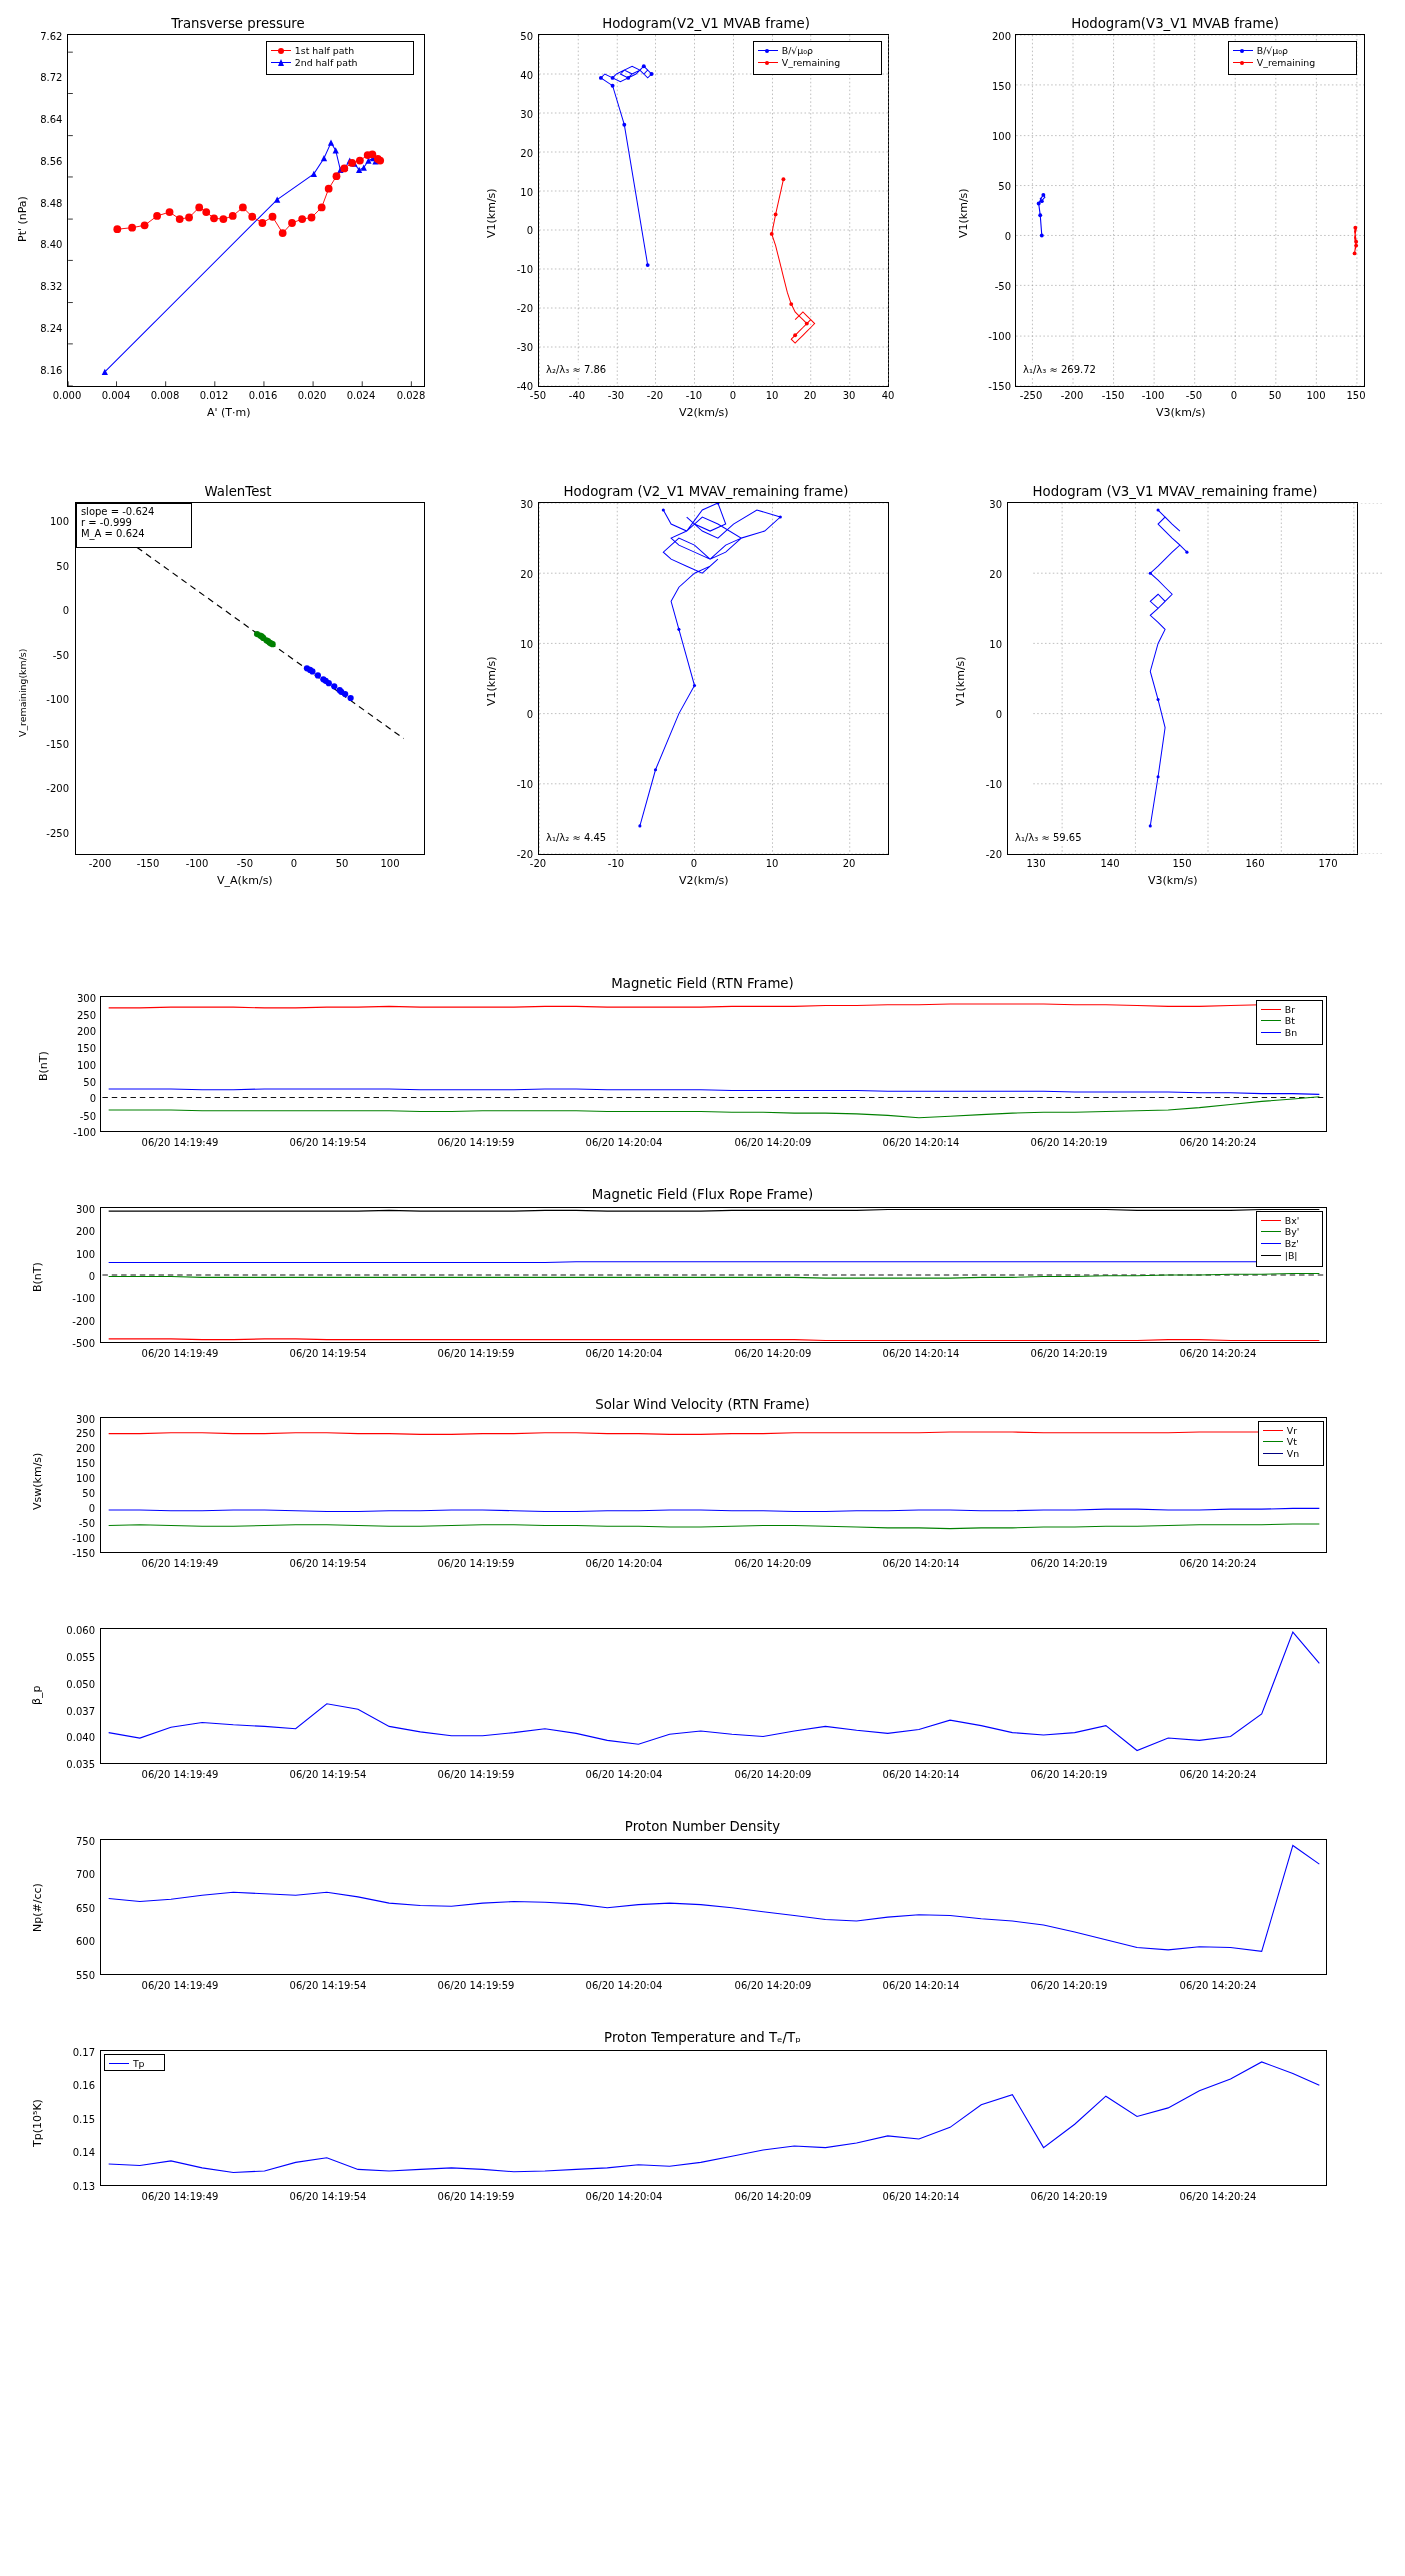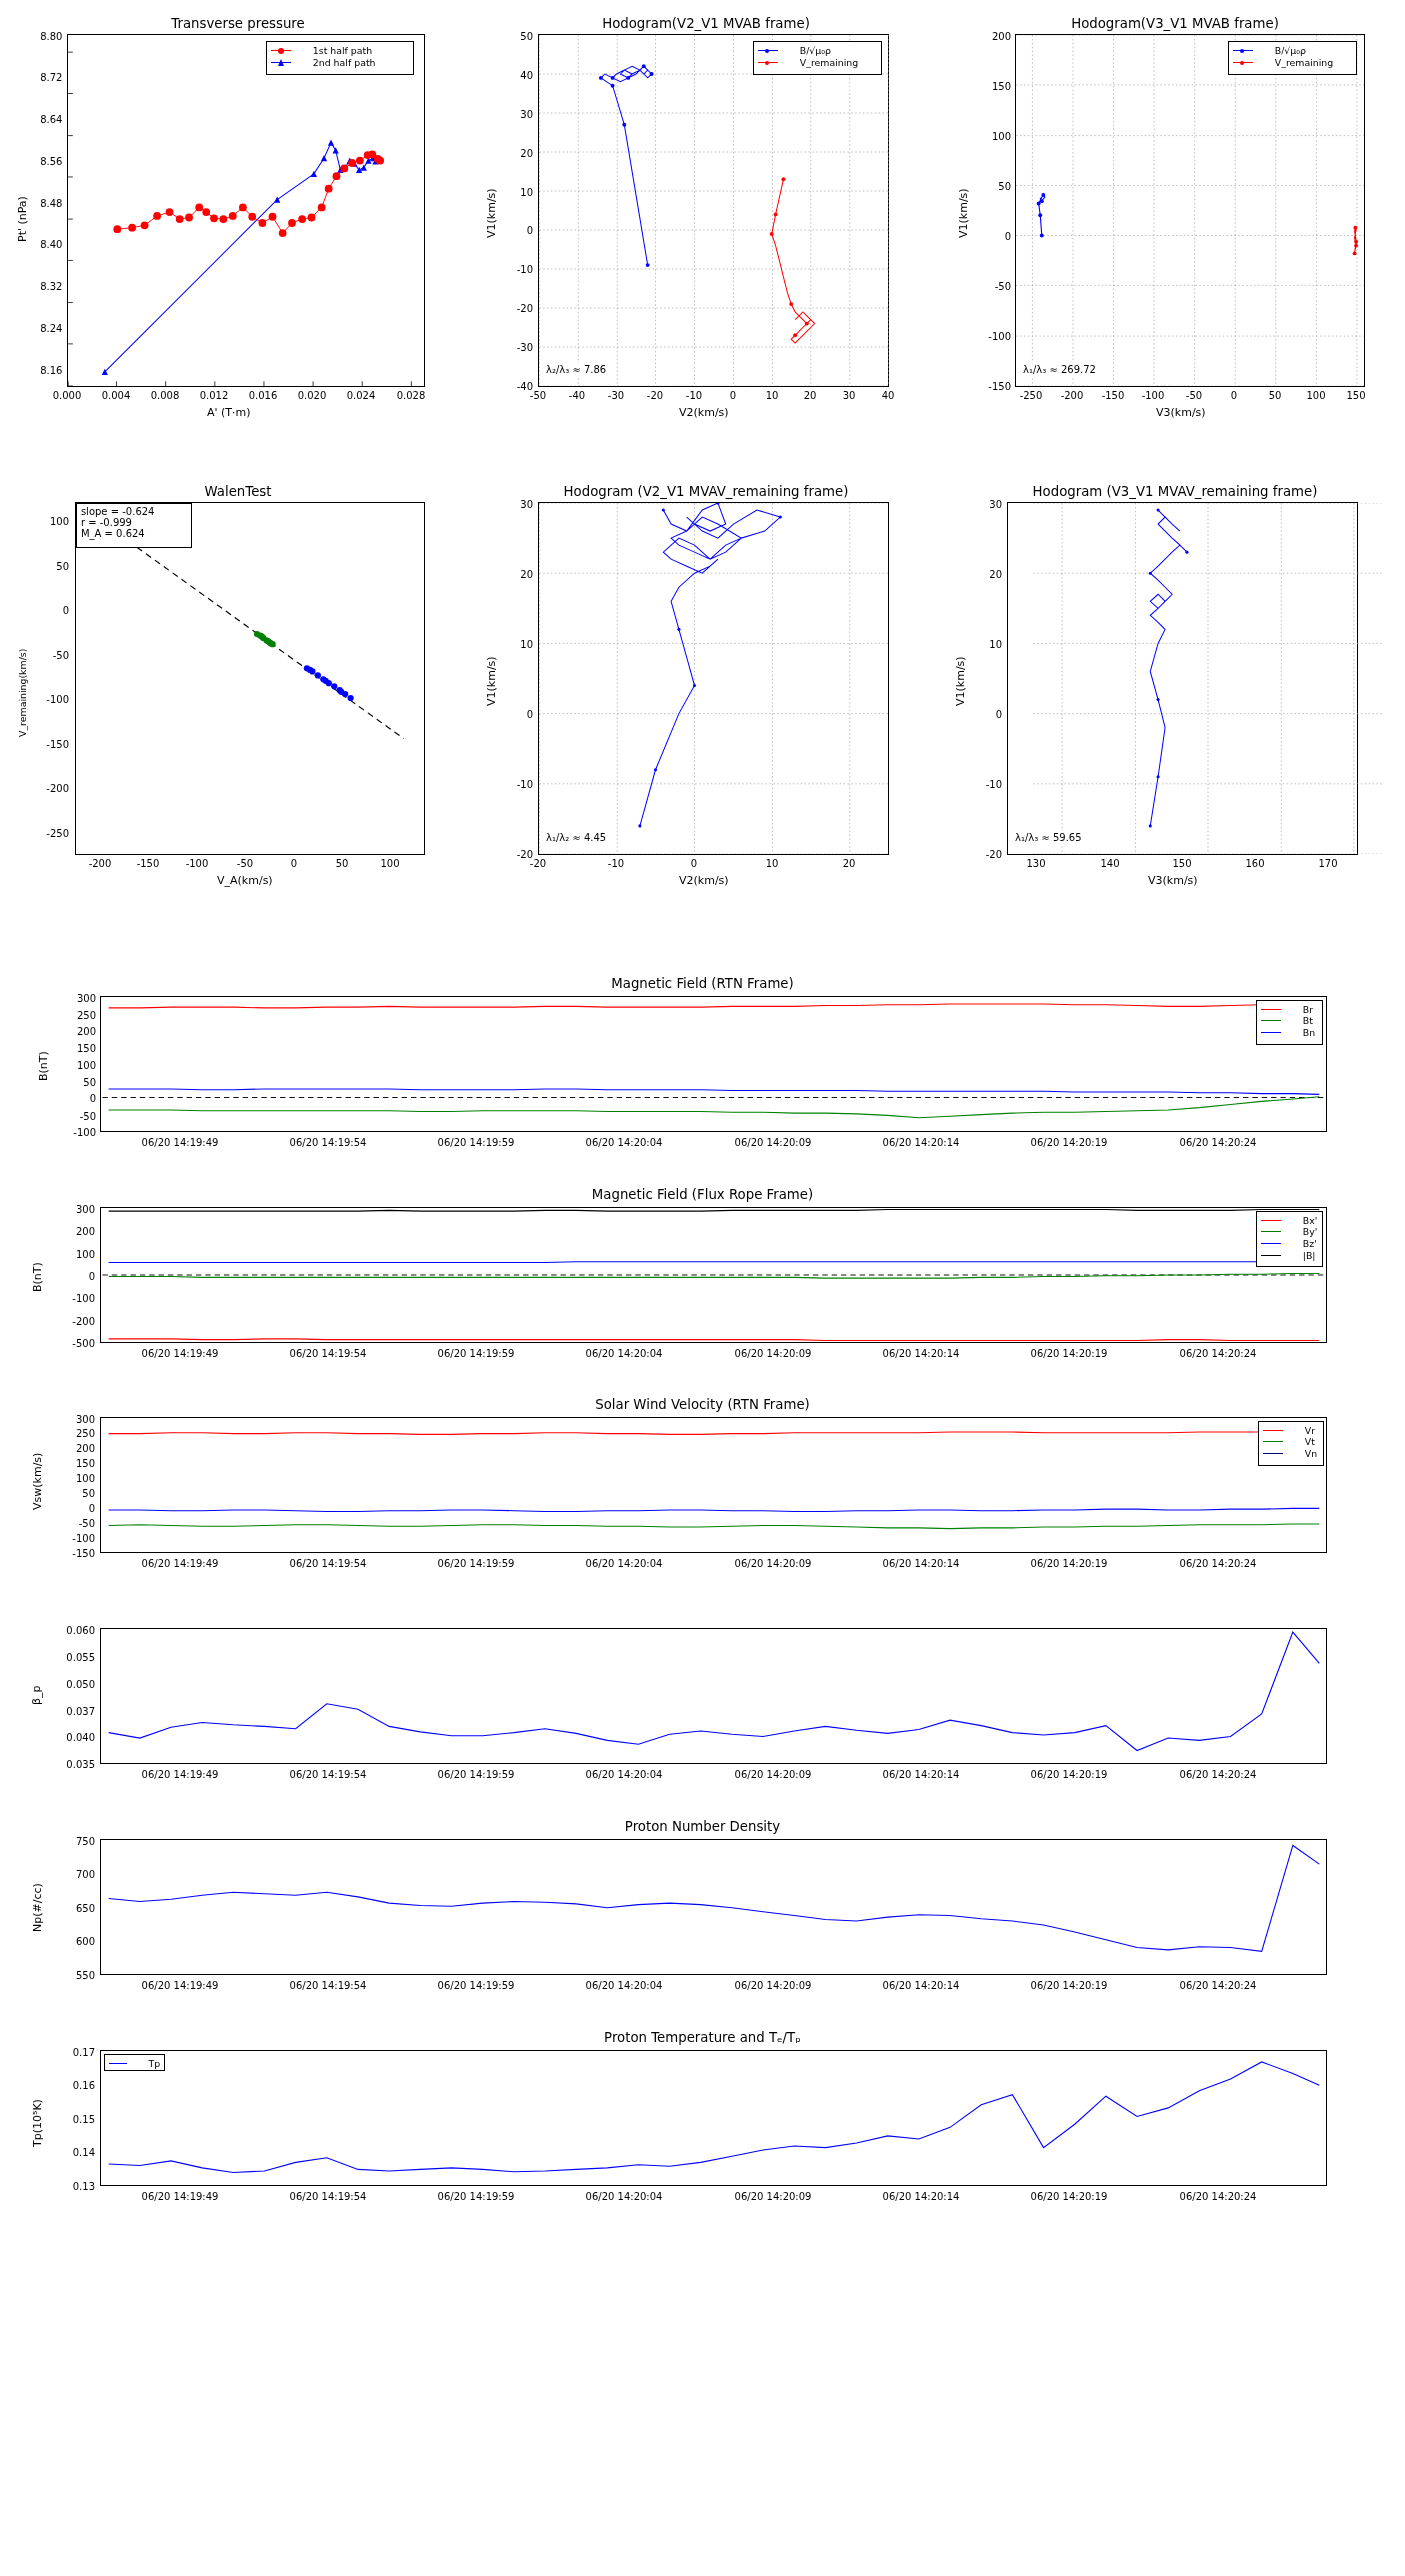--- a/index.html
+++ b/index.html
@@ -7,21 +7,21 @@
   .page{position:relative;width:1405px;height:2576px;}
   .panel{position:absolute;box-sizing:border-box;}
   .plotbox{position:absolute;border:0.8px solid #000;background:#fff;box-sizing:border-box;}
   .ptitle{position:absolute;text-align:center;font-size:13.3px;color:#000;}
   .axlabel{position:absolute;font-size:11px;color:#000;}
   .ylabel{position:absolute;font-size:11px;transform-origin:0 0;transform:rotate(-90deg);white-space:nowrap;}
   .tick{position:absolute;font-size:10px;color:#000;white-space:nowrap;}
   .tickx{transform:translateX(-50%);text-align:center;}
   .ticky{transform:translateY(-50%);text-align:right;}
   .legend{position:absolute;border:0.8px solid #000;background:#fff;font-size:9.4px;padding:2.3px 3.9px;box-sizing:border-box;}
-  .legrow{display:flex;align-items:center;height:11.7px;white-space:nowrap;gap:18px;}
+  .legrow{display:flex;align-items:center;height:11.7px;white-space:nowrap;}
   .legline{display:inline-block;width:20px;height:0;border-top:1.2px solid #000;margin-right:3.9px;position:relative;}
   .legmark{position:absolute;left:7px;top:-3.1px;width:6.2px;height:6.2px;border-radius:50%;}
   .legtri{position:absolute;left:7px;top:-3.9px;width:0;height:0;border-left:3.9px solid transparent;border-right:3.9px solid transparent;}
   .annot{position:absolute;border:0.8px solid #000;background:#fff;font-size:10px;padding:1.6px 3.9px;box-sizing:border-box;white-space:nowrap;}
   .annot2{position:absolute;background:#fff;font-size:10px;padding:0.8px 2.3px;box-sizing:border-box;white-space:nowrap;}
   svg{display:block;}
   .gridline{stroke:#999;stroke-width:0.8;stroke-dasharray:2,3;}
   .tickmark{stroke:#000;stroke-width:1;}
 </style>
 </head>
@@ -124,21 +124,21 @@
     </div>
     <div class="tick tickx" style="left:67px;top:390px;">0.000</div>
     <div class="tick tickx" style="left:116px;top:390px;">0.004</div>
     <div class="tick tickx" style="left:165px;top:390px;">0.008</div>
     <div class="tick tickx" style="left:214px;top:390px;">0.012</div>
     <div class="tick tickx" style="left:263px;top:390px;">0.016</div>
     <div class="tick tickx" style="left:312px;top:390px;">0.020</div>
     <div class="tick tickx" style="left:361px;top:390px;">0.024</div>
     <div class="tick tickx" style="left:411px;top:390px;">0.028</div>
 
-    <div class="tick ticky" style="left:23.4px;top:36px;width:39px;">8.80</div>
+    <div class="tick ticky" style="left:23.4px;top:36px;width:39px;">7.62</div>
     <div class="tick ticky" style="left:23.4px;top:77px;width:39px;">8.72</div>
     <div class="tick ticky" style="left:23.4px;top:119px;width:39px;">8.64</div>
     <div class="tick ticky" style="left:23.4px;top:161px;width:39px;">8.56</div>
     <div class="tick ticky" style="left:23.4px;top:203px;width:39px;">8.48</div>
     <div class="tick ticky" style="left:23.4px;top:244px;width:39px;">8.40</div>
     <div class="tick ticky" style="left:23.4px;top:286px;width:39px;">8.32</div>
     <div class="tick ticky" style="left:23.4px;top:328px;width:39px;">8.24</div>
     <div class="tick ticky" style="left:23.4px;top:370px;width:39px;">8.16</div>
 
     <div class="axlabel" style="left:207px;top:406px;">A' (T·m)</div>

